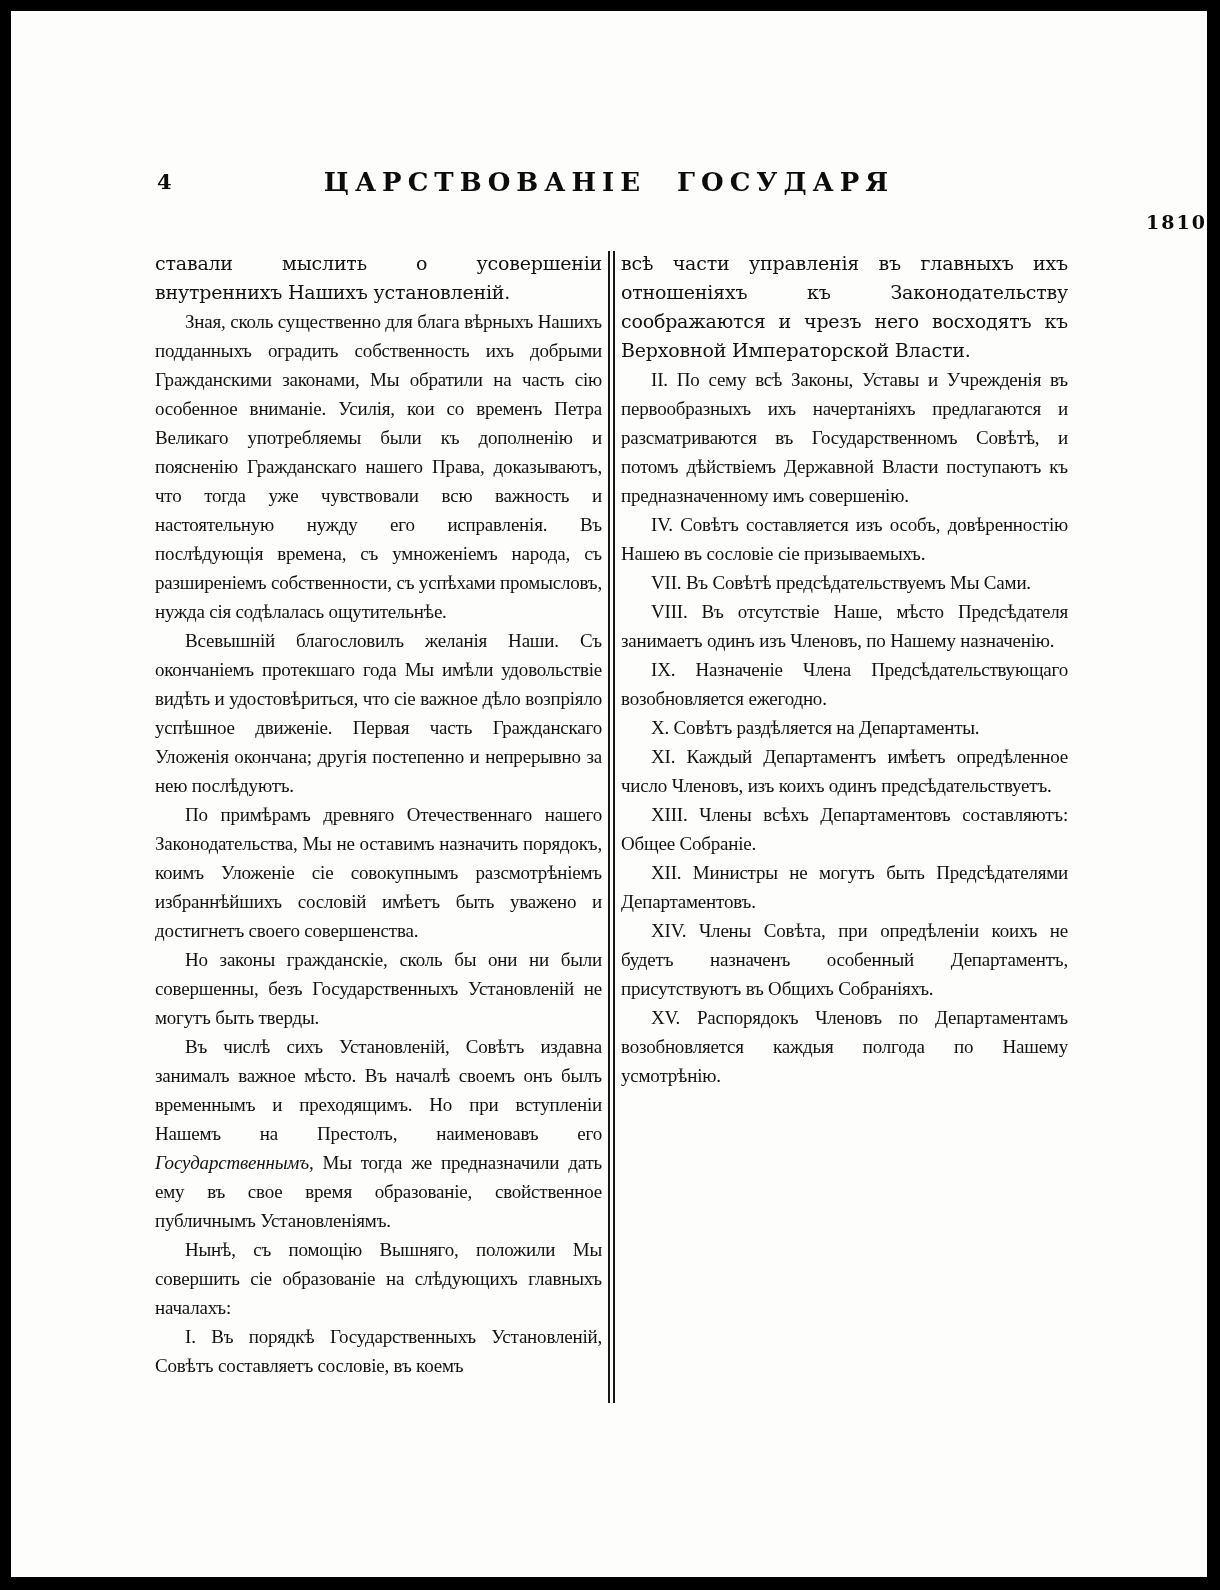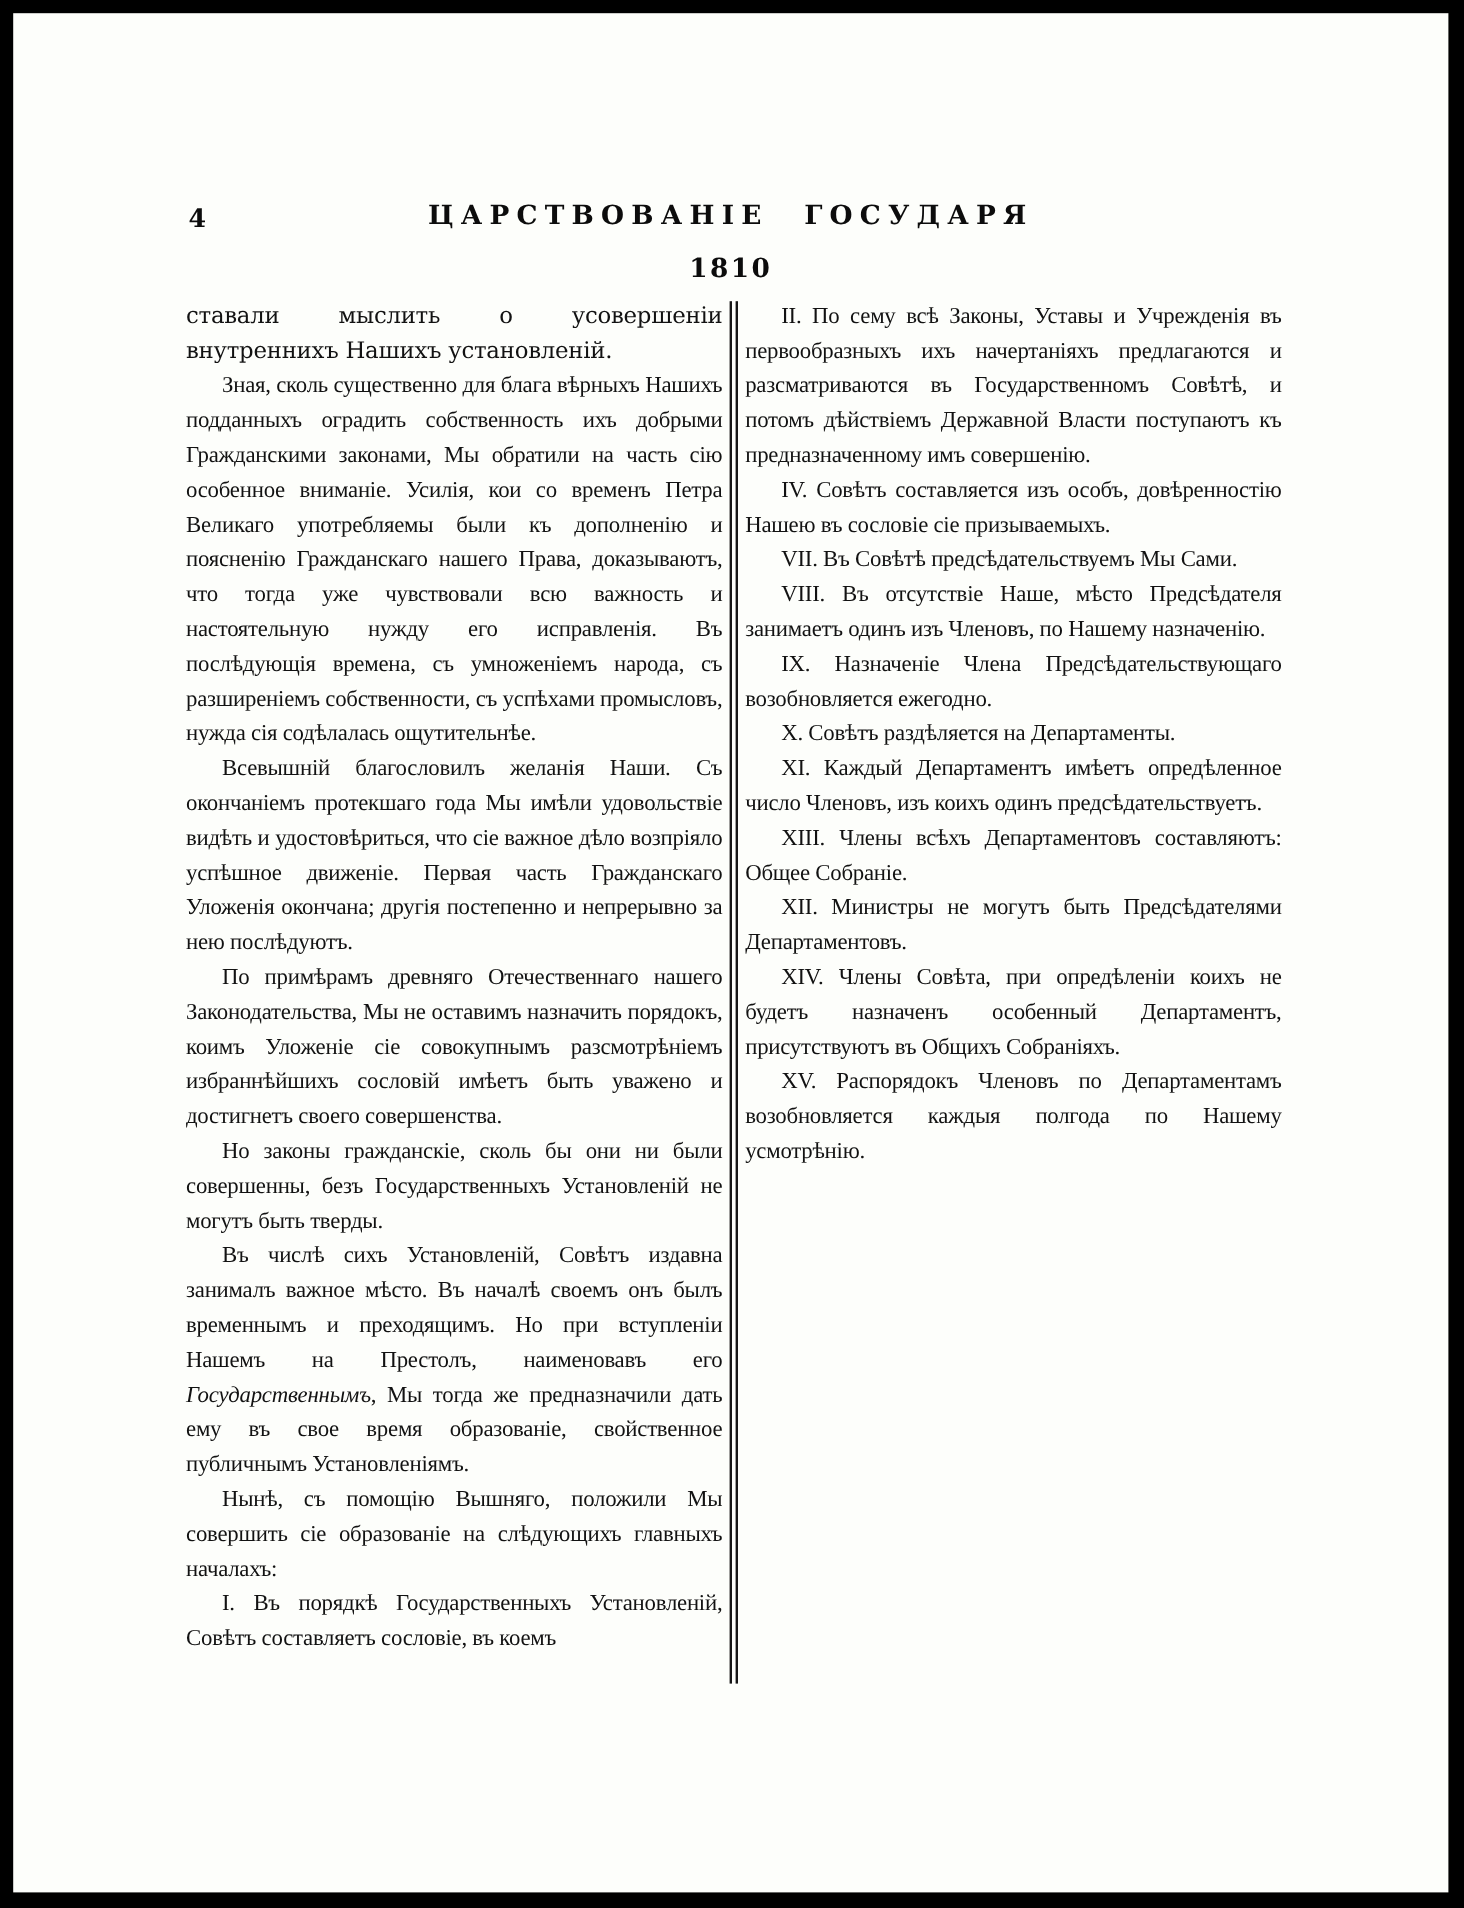--- a/index.html
+++ b/index.html
@@ -25,31 +25,31 @@
   .page-number {
     position: absolute;
     left: 146px; top: 158px;
     font-size: 21px; font-weight: bold;
     color: #0c0c0c;
   }
   .header-title {
     position: absolute;
     left: 0; top: 156px; width: 100%;
     text-align: center;
-    font-size: 22px; font-weight: bold;
+    font-size: 26px; font-weight: bold;
     letter-spacing: 6px;
     word-spacing: 16px;
     color: #0c0c0c;
     white-space: nowrap;
   }
   .header-year {
     position: absolute;
     left: 0; top: 200px; width: 100%;
-    text-align: center;
-    font-size: 22px; font-weight: bold;
+    text-align: right;
+    font-size: 19px; font-weight: bold;
     letter-spacing: 2px;
     color: #0c0c0c;
   }
   .column {
     position: absolute;
     top: 238px;
     width: 447px;
     font-size: 19px;
     line-height: 29px;
     text-align: justify;
@@ -91,20 +91,21 @@
         <p class="indent"><span>По примѣрамъ древняго Отечественнаго нашего Законодательства, Мы не оставимъ назначить порядокъ, коимъ Уложеніе сіе совокупнымъ разсмотрѣніемъ избраннѣйшихъ сословій имѣетъ быть уважено и достигнетъ своего совершенства.</span></p>
         <p class="indent"><span>Но законы гражданскіе, сколь бы они ни были совершенны, безъ Государственныхъ Установленій не могутъ быть тверды.</span></p>
         <p class="indent"><span>Въ числѣ сихъ Установленій, Совѣтъ издавна занималъ важное мѣсто. Въ началѣ своемъ онъ былъ временнымъ и преходящимъ. Но при вступленіи Нашемъ на Престолъ, наименовавъ его </span><span style="font-style: italic;">Государственнымъ</span><span>, Мы тогда же предназначили дать ему въ свое время образованіе, свойственное публичнымъ Установленіямъ.</span></p>
         <p class="indent"><span>Нынѣ, съ помощію Вышняго, положили Мы совершить сіе образованіе на слѣдующихъ главныхъ началахъ:</span></p>
         <p class="indent"><span>I. Въ порядкѣ Государственныхъ Установленій, Совѣтъ составляетъ сословіе, въ коемъ</span></p>
       </div>
 
     <div class="divider"></div>
 
     <div class="column column-right">
+        <p class=""><span>всѣ части управленія въ главныхъ ихъ отношеніяхъ къ Законодательству соображаются и чрезъ него восходятъ къ Верховной Императорской Власти.</span></p>
         <p class="indent"><span>II. По сему всѣ Законы, Уставы и Учрежденія въ первообразныхъ ихъ начертаніяхъ предлагаются и разсматриваются въ Государственномъ Совѣтѣ, и потомъ дѣйствіемъ Державной Власти поступаютъ къ предназначенному имъ совершенію.</span></p>
         <p class="indent"><span>IV. Совѣтъ составляется изъ особъ, довѣренностію Нашею въ сословіе сіе призываемыхъ.</span></p>
         <p class="indent"><span>VII. Въ Совѣтѣ предсѣдательствуемъ Мы Сами.</span></p>
         <p class="indent"><span>VIII. Въ отсутствіе Наше, мѣсто Предсѣдателя занимаетъ одинъ изъ Членовъ, по Нашему назначенію.</span></p>
         <p class="indent"><span>IX. Назначеніе Члена Предсѣдательствующаго возобновляется ежегодно.</span></p>
         <p class="indent"><span>X. Совѣтъ раздѣляется на Департаменты.</span></p>
         <p class="indent"><span>XI. Каждый Департаментъ имѣетъ опредѣленное число Членовъ, изъ коихъ одинъ предсѣдательствуетъ.</span></p>
         <p class="indent"><span>XIII. Члены всѣхъ Департаментовъ составляютъ: Общее Собраніе.</span></p>
         <p class="indent"><span>XII. Министры не могутъ быть Предсѣдателями Департаментовъ.</span></p>
         <p class="indent"><span>XIV. Члены Совѣта, при опредѣленіи коихъ не будетъ назначенъ особенный Департаментъ, присутствуютъ въ Общихъ Собраніяхъ.</span></p>

